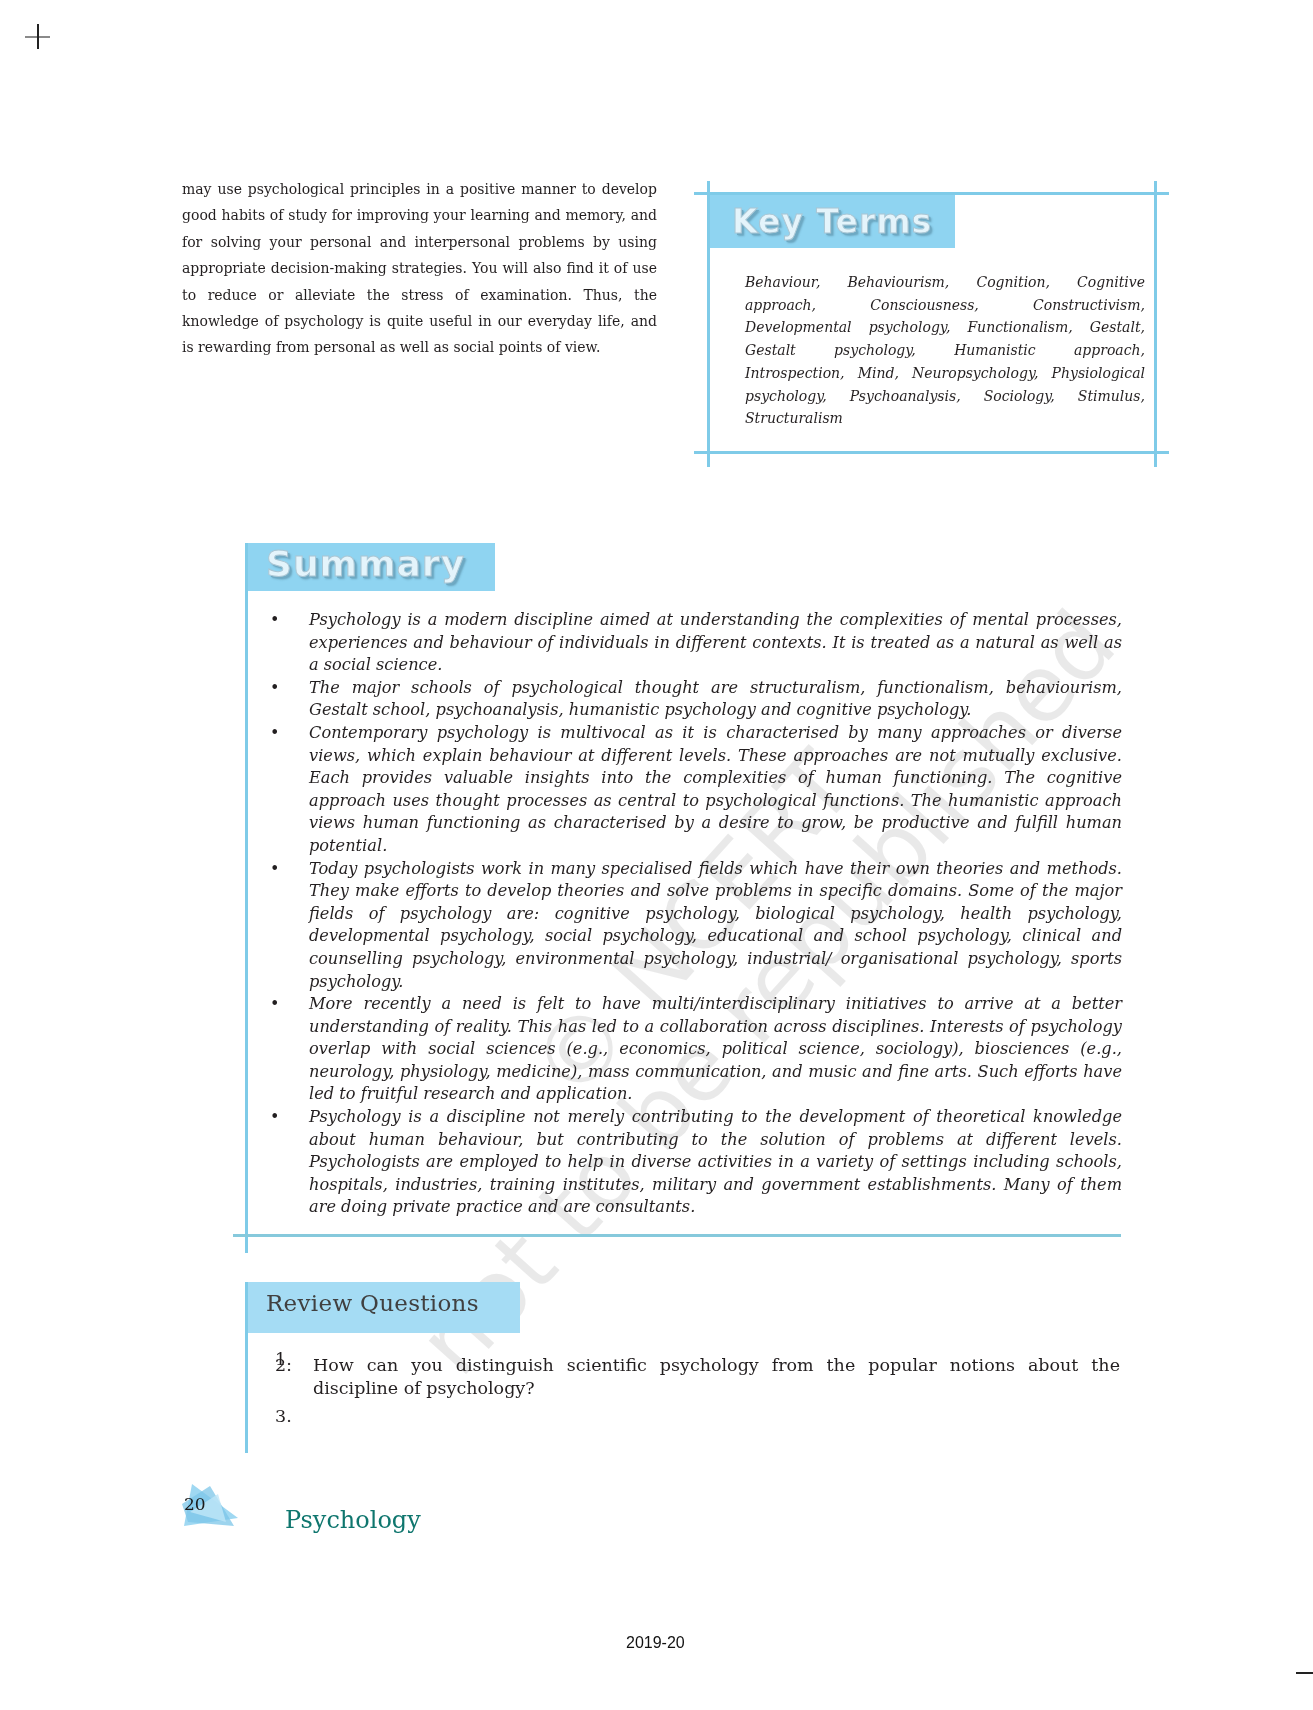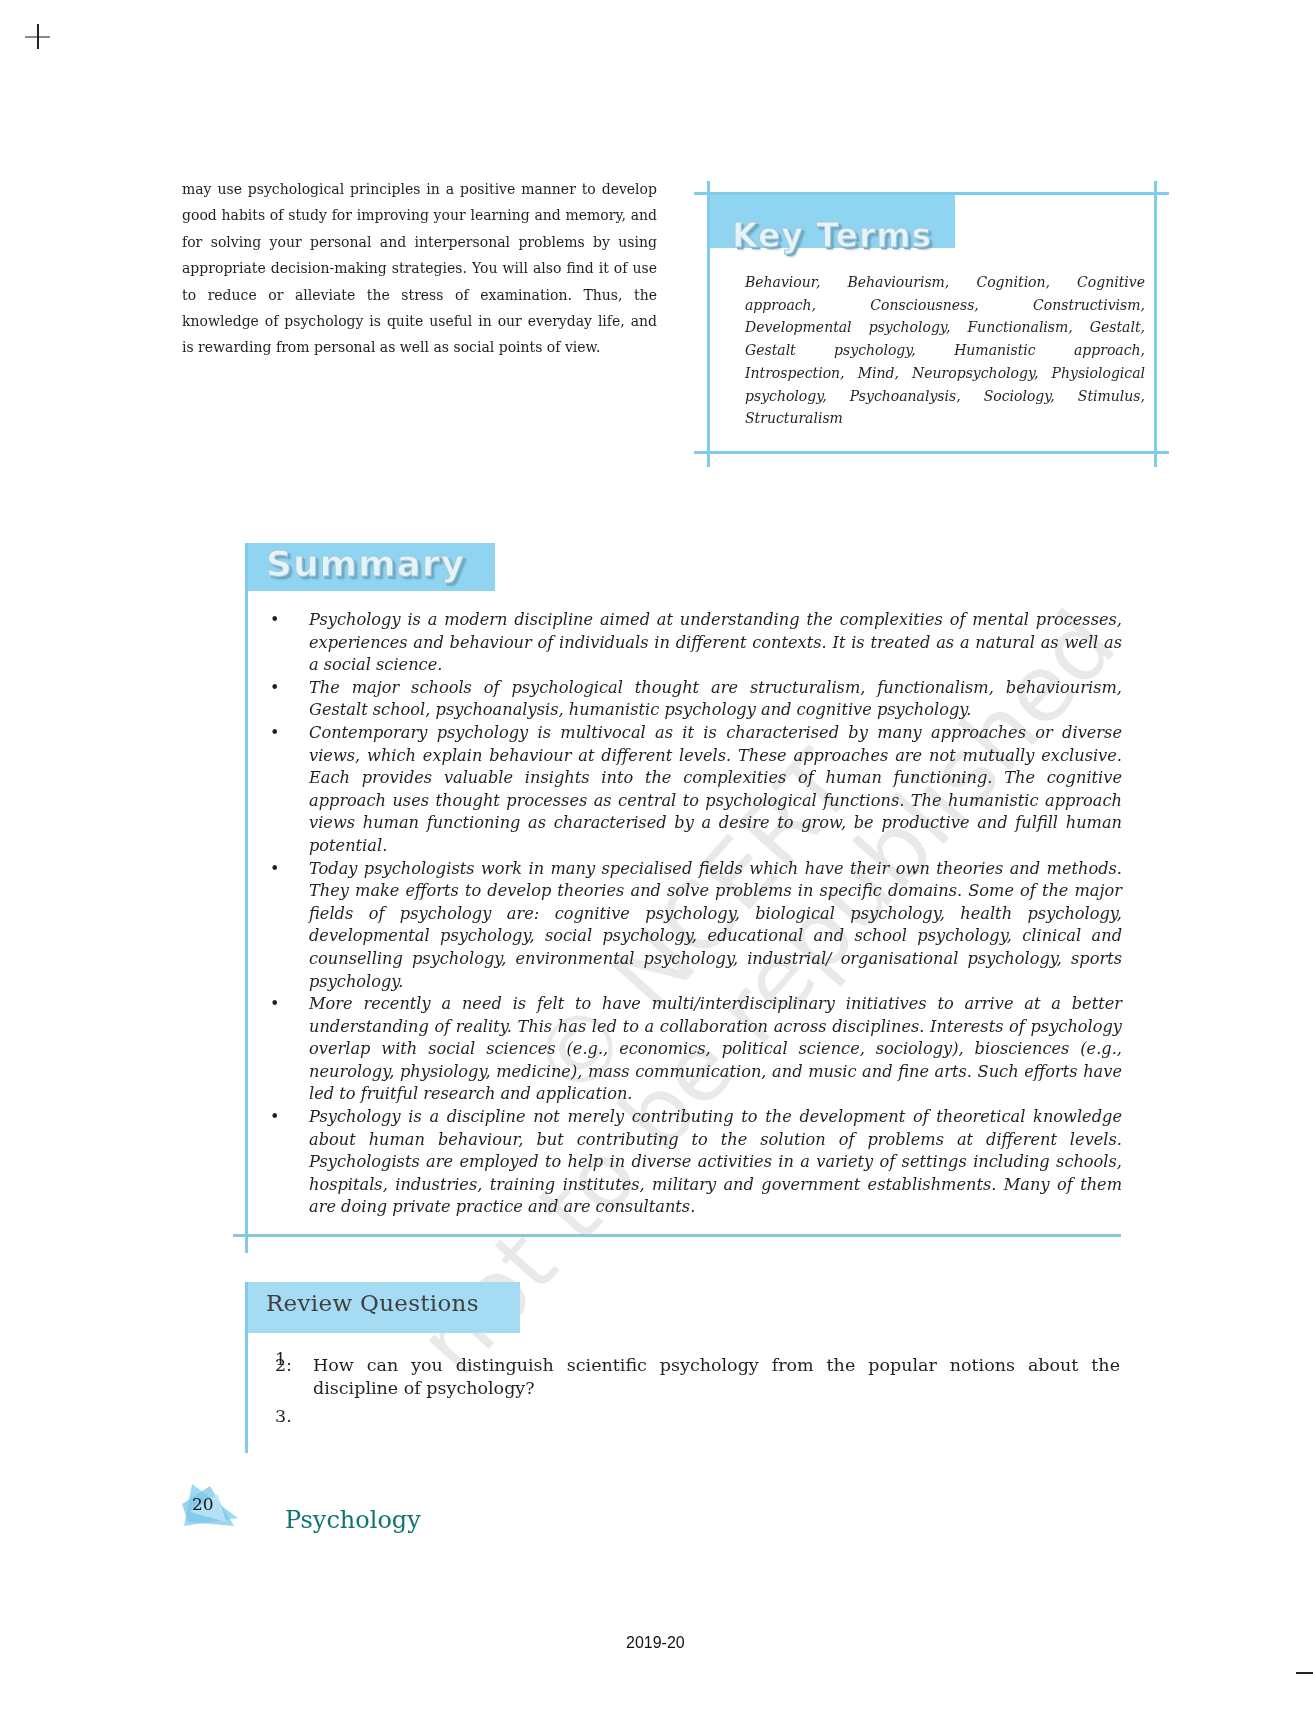--- a/index.html
+++ b/index.html
@@ -52,21 +52,21 @@
 
     .watermark {
       position: absolute; left: 230px; top: 860px; width: 1000px; text-align: center;
       transform: rotate(-48deg); transform-origin: center center;
       font-family: "DejaVu Sans", sans-serif; font-size: 92px; line-height: 100px;
       color: rgba(0,0,0,0.085); pointer-events: none; white-space: nowrap;
     }
 
     .page-badge { position: absolute; left: 180px; top: 1482px; width: 60px; height: 46px; }
     .page-num {
-      position: absolute; left: 192px; top: 1494px;
+      position: absolute; left: 184px; top: 1494px;
       font-family: "DejaVu Serif", serif; font-size: 17px; color: #1a1a1a;
     }
     .running-title {
       position: absolute; left: 285px; top: 1506px;
       font-family: "DejaVu Serif", serif; font-size: 24px; color: #0f766e;
     }
     .year {
       position: absolute; left: 626px; top: 1634px;
       font-family: "Liberation Sans", sans-serif; font-size: 16px; color: #111;
     }
@@ -79,21 +79,21 @@
 <div class="crop-br"></div>
 
 <p class="abs intro-para">may use psychological principles in a positive manner to develop good habits of study for improving your learning and memory, and for solving your personal and interpersonal problems by using appropriate decision-making strategies. You will also find it of use to reduce or alleviate the stress of examination. Thus, the knowledge of psychology is quite useful in our everyday life, and is rewarding from personal as well as social points of view.</p>
 
 <section>
   <div class="rule" style="left:707px; top:181px; width:3px; height:286px;"></div>
   <div class="rule" style="left:1154px; top:181px; width:3px; height:286px;"></div>
   <div class="rule" style="left:694px; top:192px; width:475px; height:3px;"></div>
   <div class="rule" style="left:694px; top:451px; width:475px; height:3px;"></div>
   <div class="hdr-fill" style="left:710px; top:195px; width:245px; height:53px;"></div>
-  <div class="display-title" style="left:732px; top:216px; font-size:33px;">Key Terms</div>
+  <div class="display-title" style="left:732px; top:202px; font-size:33px;">Key Terms</div>
   <p class="abs kt-text">Behaviour, Behaviourism, Cognition, Cognitive approach, Consciousness, Constructivism, Developmental psychology, Functionalism, Gestalt, Gestalt psychology, Humanistic approach, Introspection, Mind, Neuropsychology, Physiological psychology, Psychoanalysis, Sociology, Stimulus, Structuralism</p>
 </section>
 
 <div class="watermark">
   <div>© NCERT</div>
   <div>not to be republished</div>
 </div>
 
 <section>
   <div class="rule" style="left:245px; top:543px; width:3px; height:710px;"></div>

